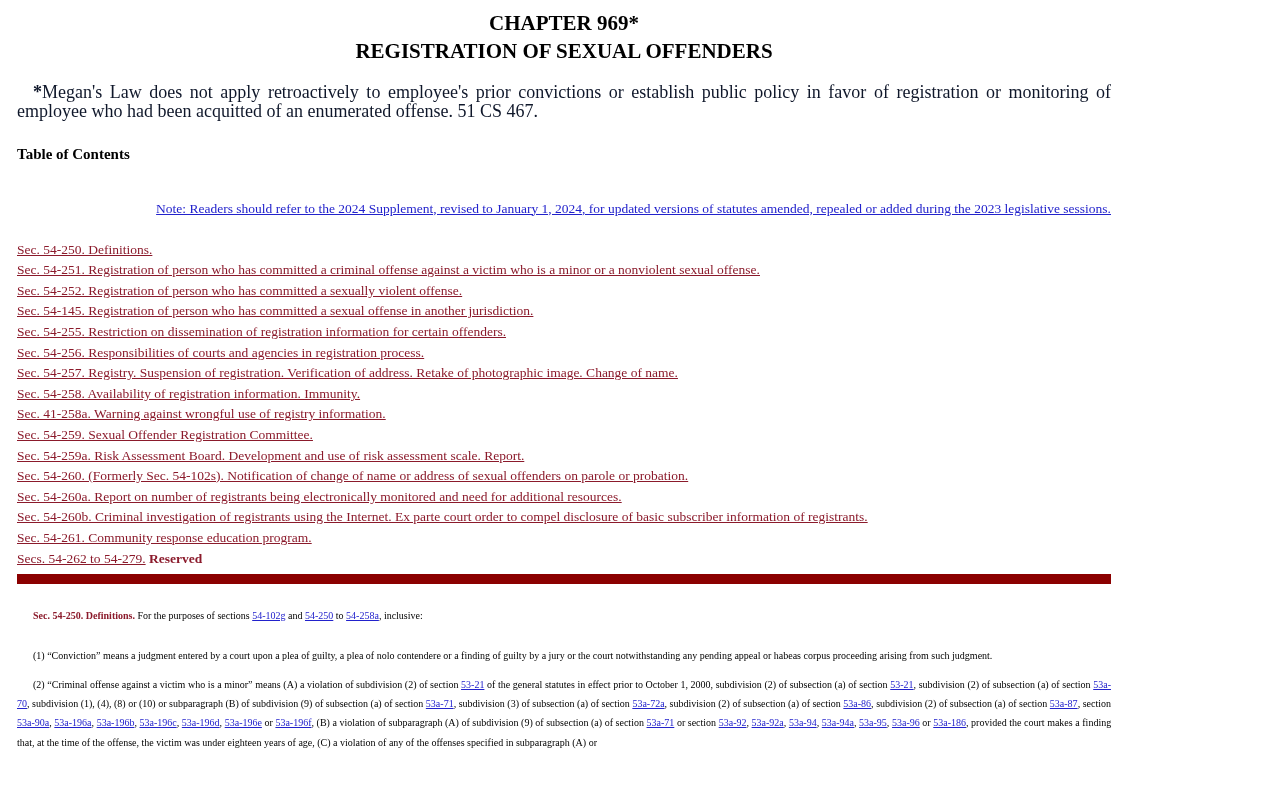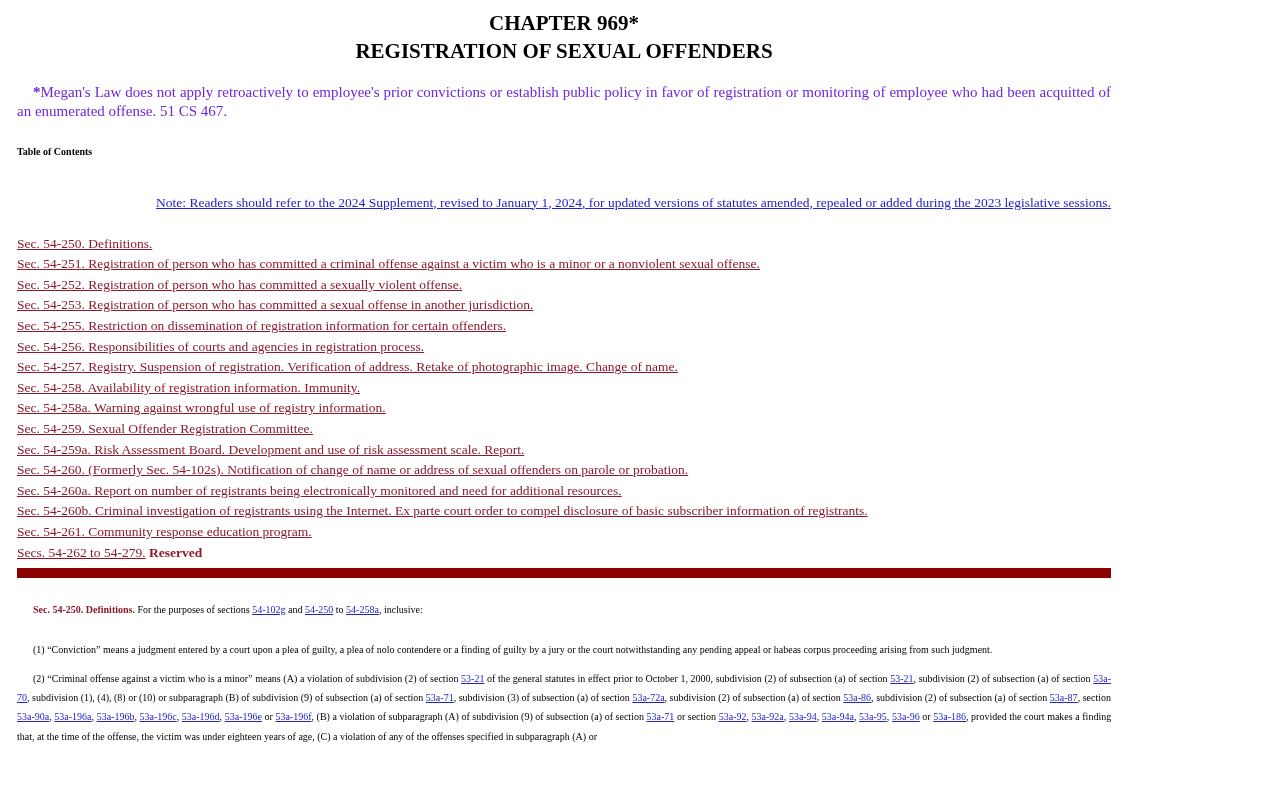--- a/index.html
+++ b/index.html
@@ -6,26 +6,26 @@
   body { font-family: "Liberation Serif", serif; color: #000000; }
   .page {
     width: 1128px; height: 800px; overflow: hidden;
     box-sizing: border-box; padding: 8px 17px 0 17px;
   }
   .title {
     text-align: center; font-weight: bold;
     font-size: 21px; line-height: 26px; margin: 2px 0 0 0;
   }
   .annotation {
-    margin: 19px 0 0 0; font-size: 15px; line-height: 19.3px;
-    text-align: justify; text-indent: 16px; color: #6d28d9;
+    margin: 19px 0 0 0; font-size: 18px; line-height: 19.3px;
+    text-align: justify; text-indent: 16px; color: #0f172a;
   }
   .annotation b { font-weight: bold; }
   .toc-heading {
-    margin: 24px 0 0 0; font-size: 10px; font-weight: bold; color: #000;
+    margin: 24px 0 0 0; font-size: 15px; font-weight: bold; color: #000;
   }
   .note-line { margin: 38px 0 0 0; text-align: right; font-size: 13.5px; }
   .note-line a { color: #2222CC; text-decoration: underline; cursor: pointer; }
   .toc-list { margin-top: 23px; }
   .toc-item { margin: 0; font-size: 13.5px; line-height: 20.6px; }
   .toc-link { color: #8B1A2B; text-decoration: underline; cursor: pointer; }
   .reserved { color: #8B1A2B; font-weight: bold; }
   .divider-bar { height: 10px; background: #8B0000; margin-top: 5px; }
   .para {
     font-size: 10px; line-height: 19.3px; text-align: justify;
@@ -48,26 +48,26 @@
   <p class="annotation"><b>*</b><span>Megan's Law does not apply retroactively to employee's prior convictions or establish public policy in favor of registration or monitoring of employee who had been acquitted of an enumerated offense. 51 CS 467.</span></p>
 
   <p class="toc-heading">Table of Contents</p>
 
   <p class="note-line"><a href="#">Note: Readers should refer to the 2024 Supplement, revised to January 1, 2024, for updated versions of statutes amended, repealed or added during the 2023 legislative sessions.</a></p>
 
   <div class="toc-list">
       <p class="toc-item"><a href="#" class="toc-link">Sec. 54-250. Definitions.</a></p>
       <p class="toc-item"><a href="#" class="toc-link">Sec. 54-251. Registration of person who has committed a criminal offense against a victim who is a minor or a nonviolent sexual offense.</a></p>
       <p class="toc-item"><a href="#" class="toc-link">Sec. 54-252. Registration of person who has committed a sexually violent offense.</a></p>
-      <p class="toc-item"><a href="#" class="toc-link">Sec. 54-253. Registration of person who has committed a sexual offense in another jurisdiction.</a></p>
+      <p class="toc-item"><a href="#" class="toc-link">Sec. 54-145. Registration of person who has committed a sexual offense in another jurisdiction.</a></p>
       <p class="toc-item"><a href="#" class="toc-link">Sec. 54-255. Restriction on dissemination of registration information for certain offenders.</a></p>
       <p class="toc-item"><a href="#" class="toc-link">Sec. 54-256. Responsibilities of courts and agencies in registration process.</a></p>
       <p class="toc-item"><a href="#" class="toc-link">Sec. 54-257. Registry. Suspension of registration. Verification of address. Retake of photographic image. Change of name.</a></p>
       <p class="toc-item"><a href="#" class="toc-link">Sec. 54-258. Availability of registration information. Immunity.</a></p>
-      <p class="toc-item"><a href="#" class="toc-link">Sec. 54-258a. Warning against wrongful use of registry information.</a></p>
+      <p class="toc-item"><a href="#" class="toc-link">Sec. 41-258a. Warning against wrongful use of registry information.</a></p>
       <p class="toc-item"><a href="#" class="toc-link">Sec. 54-259. Sexual Offender Registration Committee.</a></p>
       <p class="toc-item"><a href="#" class="toc-link">Sec. 54-259a. Risk Assessment Board. Development and use of risk assessment scale. Report.</a></p>
       <p class="toc-item"><a href="#" class="toc-link">Sec. 54-260. (Formerly Sec. 54-102s). Notification of change of name or address of sexual offenders on parole or probation.</a></p>
       <p class="toc-item"><a href="#" class="toc-link">Sec. 54-260a. Report on number of registrants being electronically monitored and need for additional resources.</a></p>
       <p class="toc-item"><a href="#" class="toc-link">Sec. 54-260b. Criminal investigation of registrants using the Internet. Ex parte court order to compel disclosure of basic subscriber information of registrants.</a></p>
       <p class="toc-item"><a href="#" class="toc-link">Sec. 54-261. Community response education program.</a></p>
       <p class="toc-item"><a href="#" class="toc-link">Secs. 54-262 to 54-279.</a> <b class="reserved">Reserved</b></p>
     </div>
 
   <div class="divider-bar"></div>

